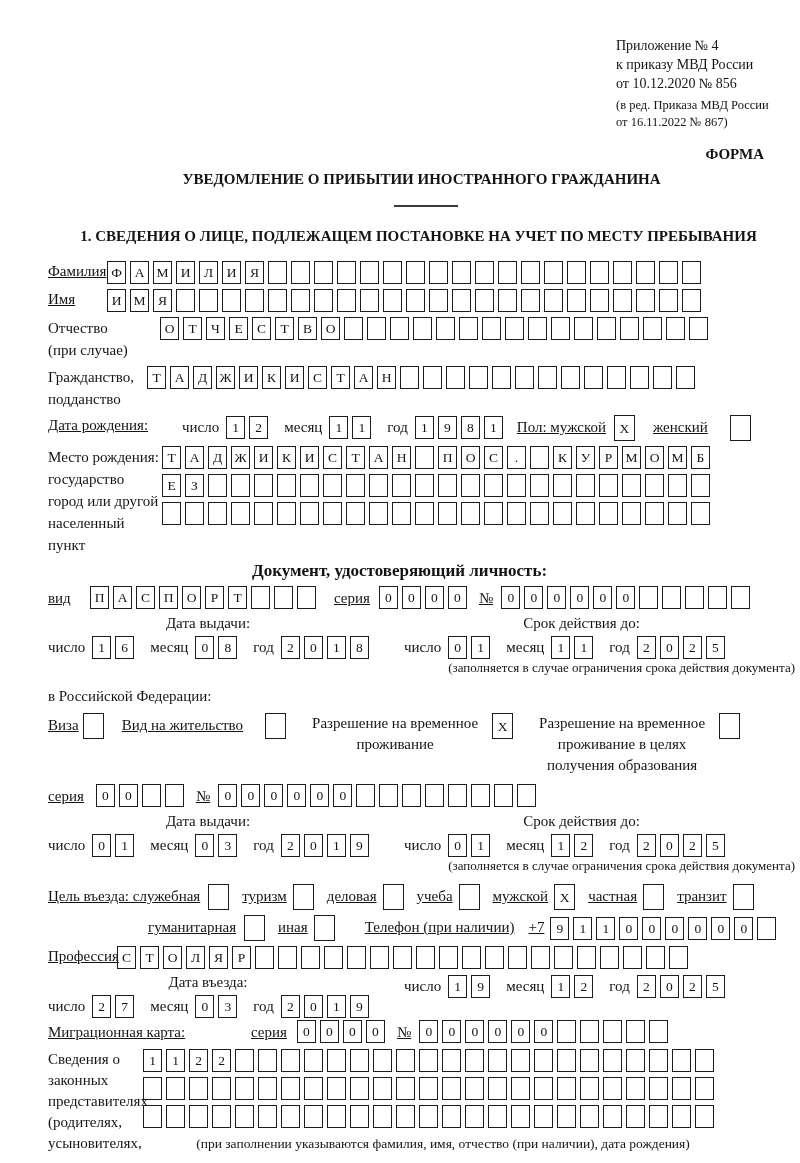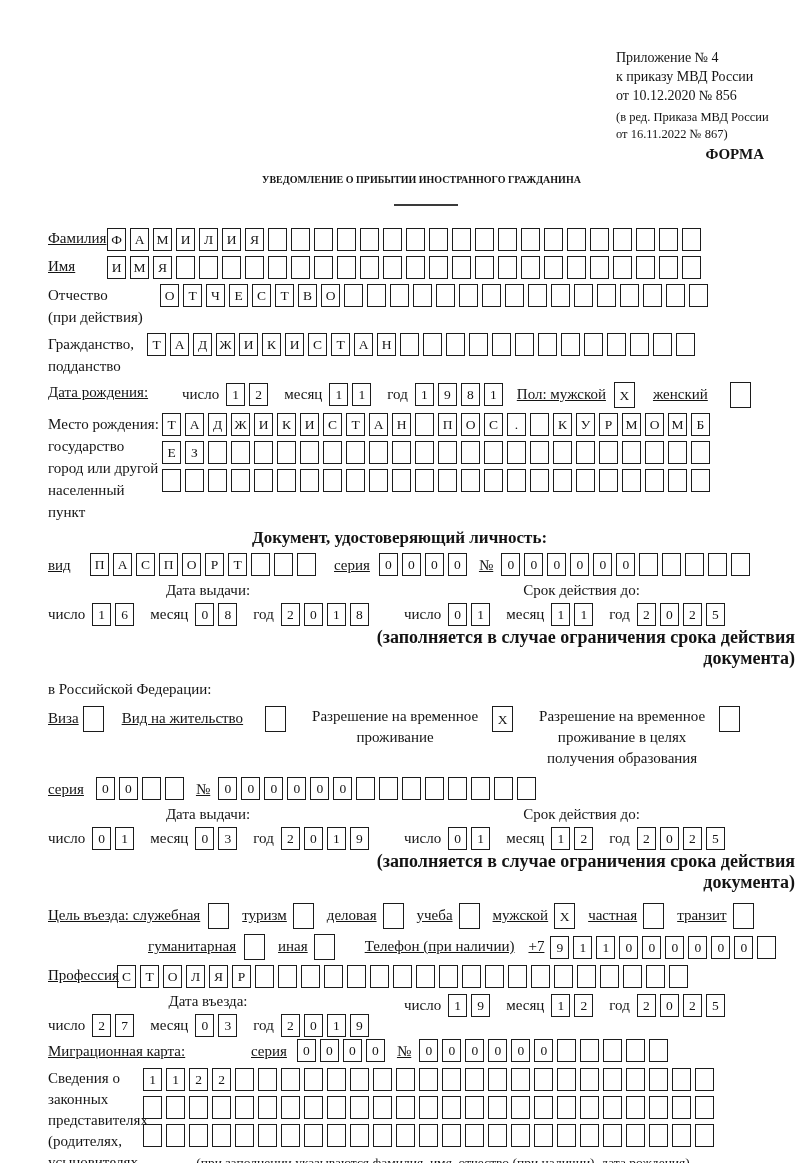--- a/index.html
+++ b/index.html
@@ -1,23 +1,23 @@
 <!DOCTYPE html>
 <html><head>
 <meta charset="utf-8">
 <style>
   html,body{margin:0;padding:0;background:#fff;}
   .page{position:relative;width:800px;height:1163px;box-sizing:border-box;
         padding:168px 5px 0 48px;color:#141414;
         font-family:"Liberation Serif","DejaVu Serif",serif;font-size:15px;overflow:hidden;}
-  .hdr{position:absolute;left:616px;top:48px;font-size:14px;line-height:19px;}
+  .hdr{position:absolute;left:616px;top:36px;font-size:14px;line-height:19px;}
   .hdr .small{font-size:12.5px;line-height:16.5px;}
   .hdr .gap{margin-top:4px;}
   .forma{position:absolute;right:36px;top:146px;font-weight:bold;font-size:15px;}
-  .title{text-align:center;font-weight:bold;font-size:10px;line-height:23px;margin-bottom:14px;}
+  .title{text-align:center;font-weight:bold;font-size:15px;line-height:23px;margin-bottom:14px;}
   .uline{display:inline-block;width:64px;border-bottom:2px solid #3a3a3a;height:13px;margin-left:8px;}
   .sec{text-align:center;font-weight:bold;font-size:15px;margin:4px 0 16px -6px;}
   .row{display:flex;align-items:flex-start;margin-bottom:5px;}
   .lbl{flex-shrink:0;line-height:21px;text-decoration:underline;}
   .w59{width:59px}.w69{width:69px}.w42{width:42px}.w95{width:95px}
   .w99{width:99px}.w112{width:112px}.w114{width:114px}.w165{width:165px}
   .lblcol{flex-shrink:0;line-height:22px;}
   .cells{display:inline-flex;flex-wrap:nowrap;}
   .cellcol .cells{display:flex;margin-bottom:5px;}
   .cell{display:inline-flex;align-items:center;justify-content:center;flex-shrink:0;
@@ -25,21 +25,21 @@
         font-size:13.5px;line-height:21px;}
   .cbx .cell{width:19px;height:24px;}
   .dlbl{margin:0 7px 0 12px;line-height:24px;}
   .dgroup{display:inline-flex;align-items:center;}
   .dgroup .dlbl:first-child{margin-left:0;}
   .dochead{text-align:center;font-weight:bold;font-size:17px;margin:2px 44px 5px 0;}
   .datepair{display:flex;align-items:flex-start;margin-bottom:2px;}
   .dp-left{width:320px;flex-shrink:0;}
   .dp-right{flex:1;}
   .dp-title{text-align:center;margin-bottom:3px;}
-  .note{font-size:18px;text-align:right;margin:1px 0 8px 0;font-weight:bold;}
+  .note{font-size:13px;text-align:right;margin:1px 0 8px 0;}
   .para{margin:0 0 6px 0;line-height:21px;}
   .optlbl{text-align:center;line-height:21px;flex-shrink:0;}
   .mA{margin-left:14px}.mB{margin-left:8px}.mC{margin-left:22px}
   .opt-lbl{margin-left:9px;margin-right:6px;line-height:25px;}
   .purpose2{margin-left:100px;}
   .phone-lbl{margin-left:26px;margin-right:14px;line-height:25px;}
   .plus{margin-right:6px;line-height:25px;}
   .foot-note{font-size:13.5px;text-align:center;margin-top:8px;width:600px;}
   .serlbl{margin:0 9px 0 14px;line-height:24px;}
   .numlbl{margin:0 8px 0 8px;line-height:24px;}
@@ -56,20 +56,21 @@
     <div class="small gap">(в ред. Приказа МВД России</div>
     <div class="small">от 16.11.2022 № 867)</div>
   </div>
   <div class="forma">ФОРМА</div>
 
   <div class="title">
     <div>УВЕДОМЛЕНИЕ О ПРИБЫТИИ ИНОСТРАННОГО ГРАЖДАНИНА</div>
     <div><span class="uline"></span></div>
   </div>
 
+  <div class="sec">1. СВЕДЕНИЯ О ЛИЦЕ, ПОДЛЕЖАЩЕМ ПОСТАНОВКЕ НА УЧЕТ ПО МЕСТУ ПРЕБЫВАНИЯ</div>
 
   <div class="row">
     <span class="lbl w59">Фамилия</span>
     <span class="cells">
         <span class="cell">Ф</span>
         <span class="cell">А</span>
         <span class="cell">М</span>
         <span class="cell">И</span>
         <span class="cell">Л</span>
         <span class="cell">И</span>
@@ -124,21 +125,21 @@
         <span class="cell"></span>
         <span class="cell"></span>
         <span class="cell"></span>
         <span class="cell"></span>
       </span>
   </div>
 
   <div class="row">
     <div class="lblcol w112">
       <div>Отчество</div>
-      <div>(при действия)</div>
+      <div>(при случае)</div>
     </div>
     <span class="cells">
         <span class="cell">О</span>
         <span class="cell">Т</span>
         <span class="cell">Ч</span>
         <span class="cell">Е</span>
         <span class="cell">С</span>
         <span class="cell">Т</span>
         <span class="cell">В</span>
         <span class="cell">О</span>

